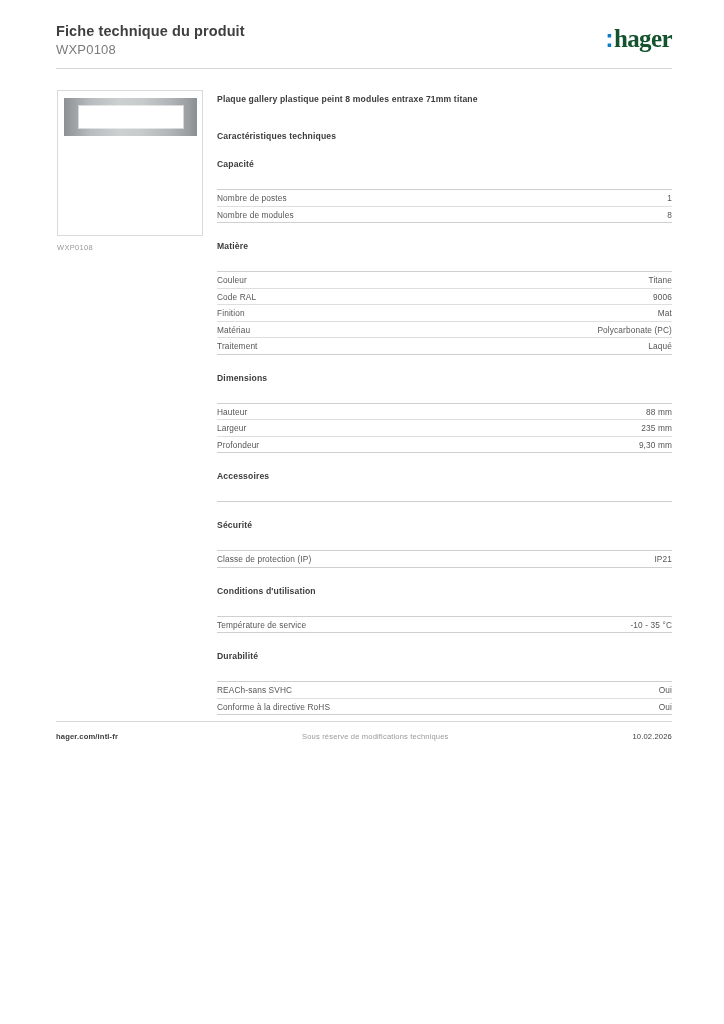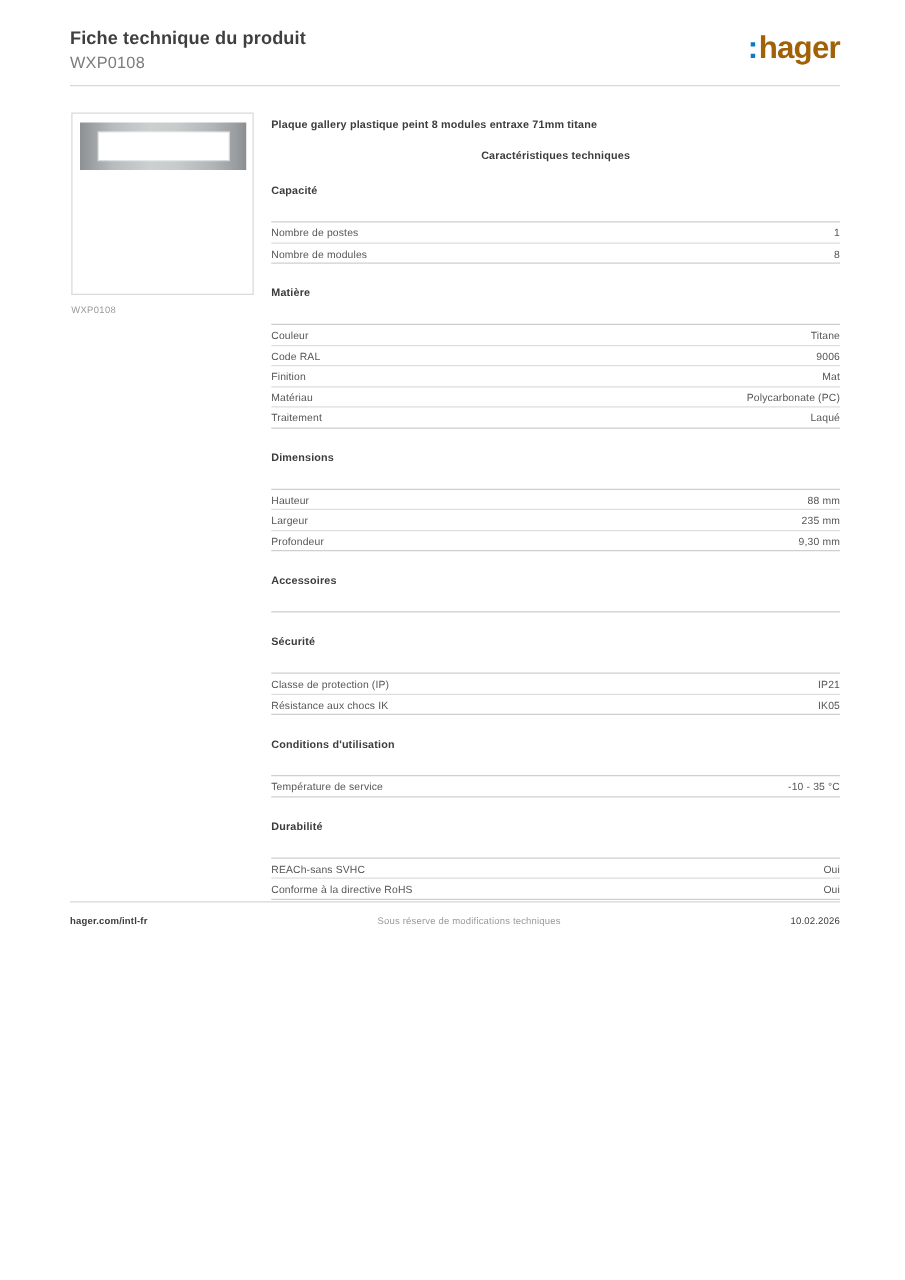--- a/index.html
+++ b/index.html
@@ -55,21 +55,21 @@
 
   .logo {
     display: flex;
     align-items: baseline;
     font-size: 25px;
     font-weight: bold;
     letter-spacing: -0.6px;
     margin-top: 2px;
   }
   .logo-colon { color: #0e7cc0; margin-right: 1px; }
-  .logo-name  { color: #a16207; }
+  .logo-name  { color: #14532d; font-family: Liberation Serif, serif; }
 
   .header-rule {
     position: absolute;
     left: 56px;
     right: 52px;
     top: 68px;
     height: 1px;
     background: #d8d8d8;
   }
 
@@ -128,26 +128,25 @@
 
   .product-name {
     font-size: 8.6px;
     font-weight: bold;
     color: #3c3c3c;
     letter-spacing: 0.15px;
     line-height: 1.4;
   }
 
   .spec-heading {
-    margin-top: 14px;
+    margin-top: 26px;
     font-size: 8.6px;
     font-weight: bold;
     color: #3c3c3c;
     letter-spacing: 0.15px;
-    text-align: center;
   }
 
   .spec-group { margin-top: 18px; }
 
   .group-title {
     font-size: 8.6px;
     font-weight: bold;
     color: #3c3c3c;
     letter-spacing: 0.15px;
     padding-bottom: 20px;
@@ -278,24 +277,20 @@
         </div>
         <div class="spec-group">
           <div class="group-title">Accessoires</div>
         </div>
         <div class="spec-group">
           <div class="group-title">Sécurité</div>
           <div class="spec-row">
             <span class="spec-label">Classe de protection (IP)</span>
             <span class="spec-value">IP21</span>
           </div>
-          <div class="spec-row">
-            <span class="spec-label">Résistance aux chocs IK</span>
-            <span class="spec-value">IK05</span>
-          </div>
         </div>
         <div class="spec-group">
           <div class="group-title">Conditions d'utilisation</div>
           <div class="spec-row">
             <span class="spec-label">Température de service</span>
             <span class="spec-value">-10 - 35 °C</span>
           </div>
         </div>
         <div class="spec-group">
           <div class="group-title">Durabilité</div>

